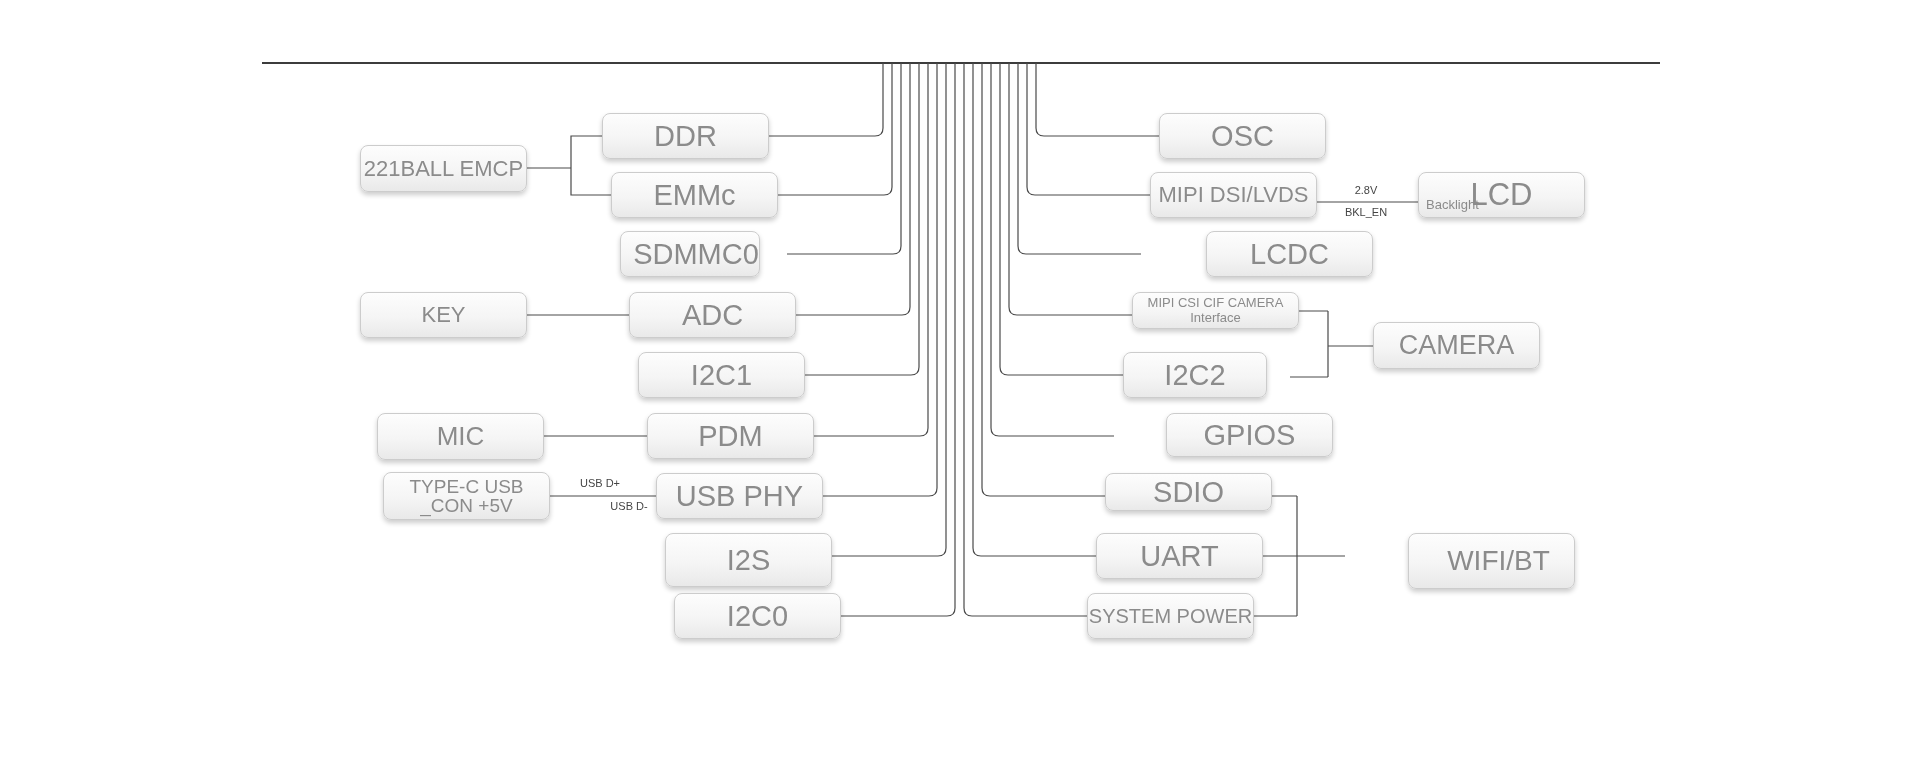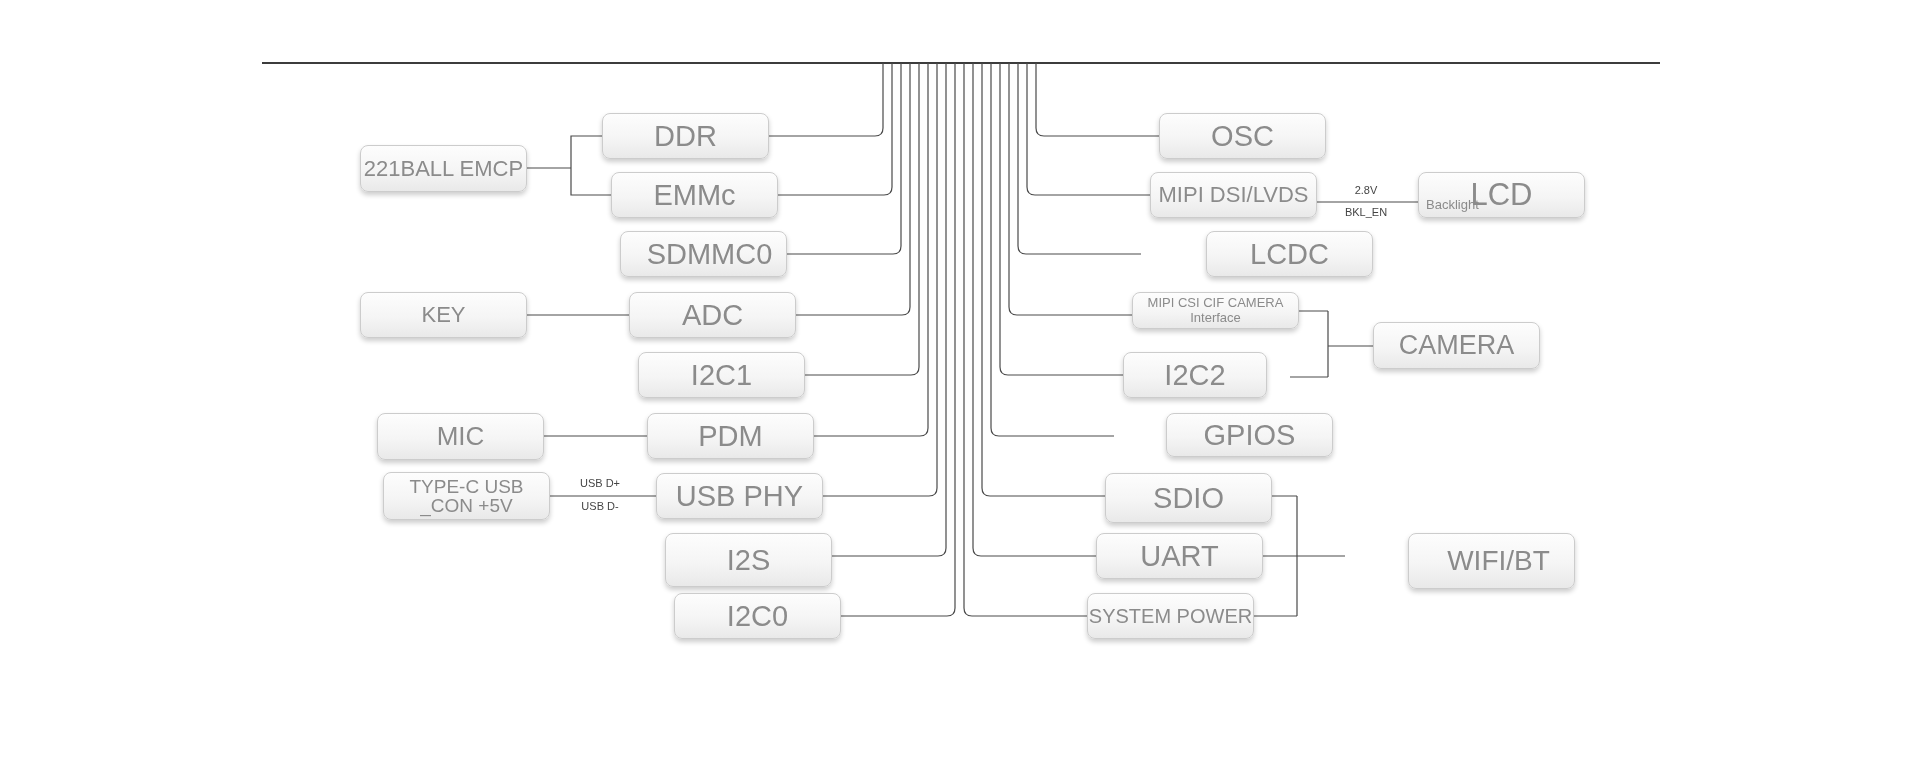--- a/index.html
+++ b/index.html
@@ -36,35 +36,35 @@
   .fs-wifibt{font-size:28px;}
 
   
   .b-emcp   {left:360px;top:145px;width:167px;height:47px;}
   .b-key    {left:360px;top:292px;width:167px;height:46px;}
   .b-mic    {left:377px;top:413px;width:167px;height:47px;}
   .b-typec  {left:383px;top:472px;width:167px;height:48px;}
   
   .b-ddr    {left:602px;top:113px;width:167px;height:46px;}
   .b-emmc   {left:611px;top:172px;width:167px;height:46px;}
-  .b-sdmmc0 {left:620px;top:231px;width:167px;height:46px;padding-left:12px;}
+  .b-sdmmc0 {left:620px;top:231px;width:140px;height:46px;padding-left:12px;}
   .b-adc    {left:629px;top:292px;width:167px;height:46px;}
   .b-i2c1   {left:638px;top:352px;width:167px;height:46px;}
   .b-pdm    {left:647px;top:413px;width:167px;height:46px;}
   .b-usbphy {left:656px;top:473px;width:167px;height:46px;}
   .b-i2s    {left:665px;top:533px;width:167px;height:54px;}
   .b-i2c0   {left:674px;top:593px;width:167px;height:46px;}
   
   .b-osc    {left:1159px;top:113px;width:167px;height:46px;}
   .b-dsi    {left:1150px;top:172px;width:167px;height:46px;}
   .b-lcdc   {left:1206px;top:231px;width:167px;height:46px;}
   .b-csi    {left:1132px;top:292px;width:167px;height:37px;}
   .b-i2c2   {left:1123px;top:352px;width:144px;height:46px;}
   .b-gpios  {left:1166px;top:413px;width:167px;height:44px;}
-  .b-sdio   {left:1105px;top:473px;width:167px;height:50px;}
+  .b-sdio   {left:1105px;top:473px;width:167px;height:38px;}
   .b-uart   {left:1096px;top:533px;width:167px;height:46px;}
   .b-syspower{left:1087px;top:593px;width:167px;height:46px;}
   
   .b-lcd    {left:1418px;top:172px;width:167px;height:46px;}
   .b-camera {left:1373px;top:322px;width:167px;height:47px;}
   .b-wifibt {left:1408px;top:533px;width:167px;height:56px;padding-left:14px;}
 
   .b-lcd{display:block;}
   .lcd-main{
     position:absolute;left:0;right:0;top:50%;transform:translateY(-50%);
@@ -72,21 +72,21 @@
   }
   .lcd-sub{
     position:absolute;left:7px;bottom:5px;font-size:13px;color:#8b8b8b;
   }
 
   .edge-label{
     position:absolute;width:90px;text-align:center;
     font-size:11px;color:#454545;line-height:1.1;
   }
   .el-usbdp {left:555px;top:477px;}
-  .el-usbdm {left:555px;top:500px;}
+  .el-usbdm {left:584px;top:500px;}
   .el-v28   {left:1321px;top:184px;}
   .el-bklen {left:1321px;top:206px;}
 </style>
 </head>
 <body>
 
 <div class="stage">
 
   <svg class="connectors" viewBox="0 0 1920 757" xmlns="http://www.w3.org/2000/svg">
 

